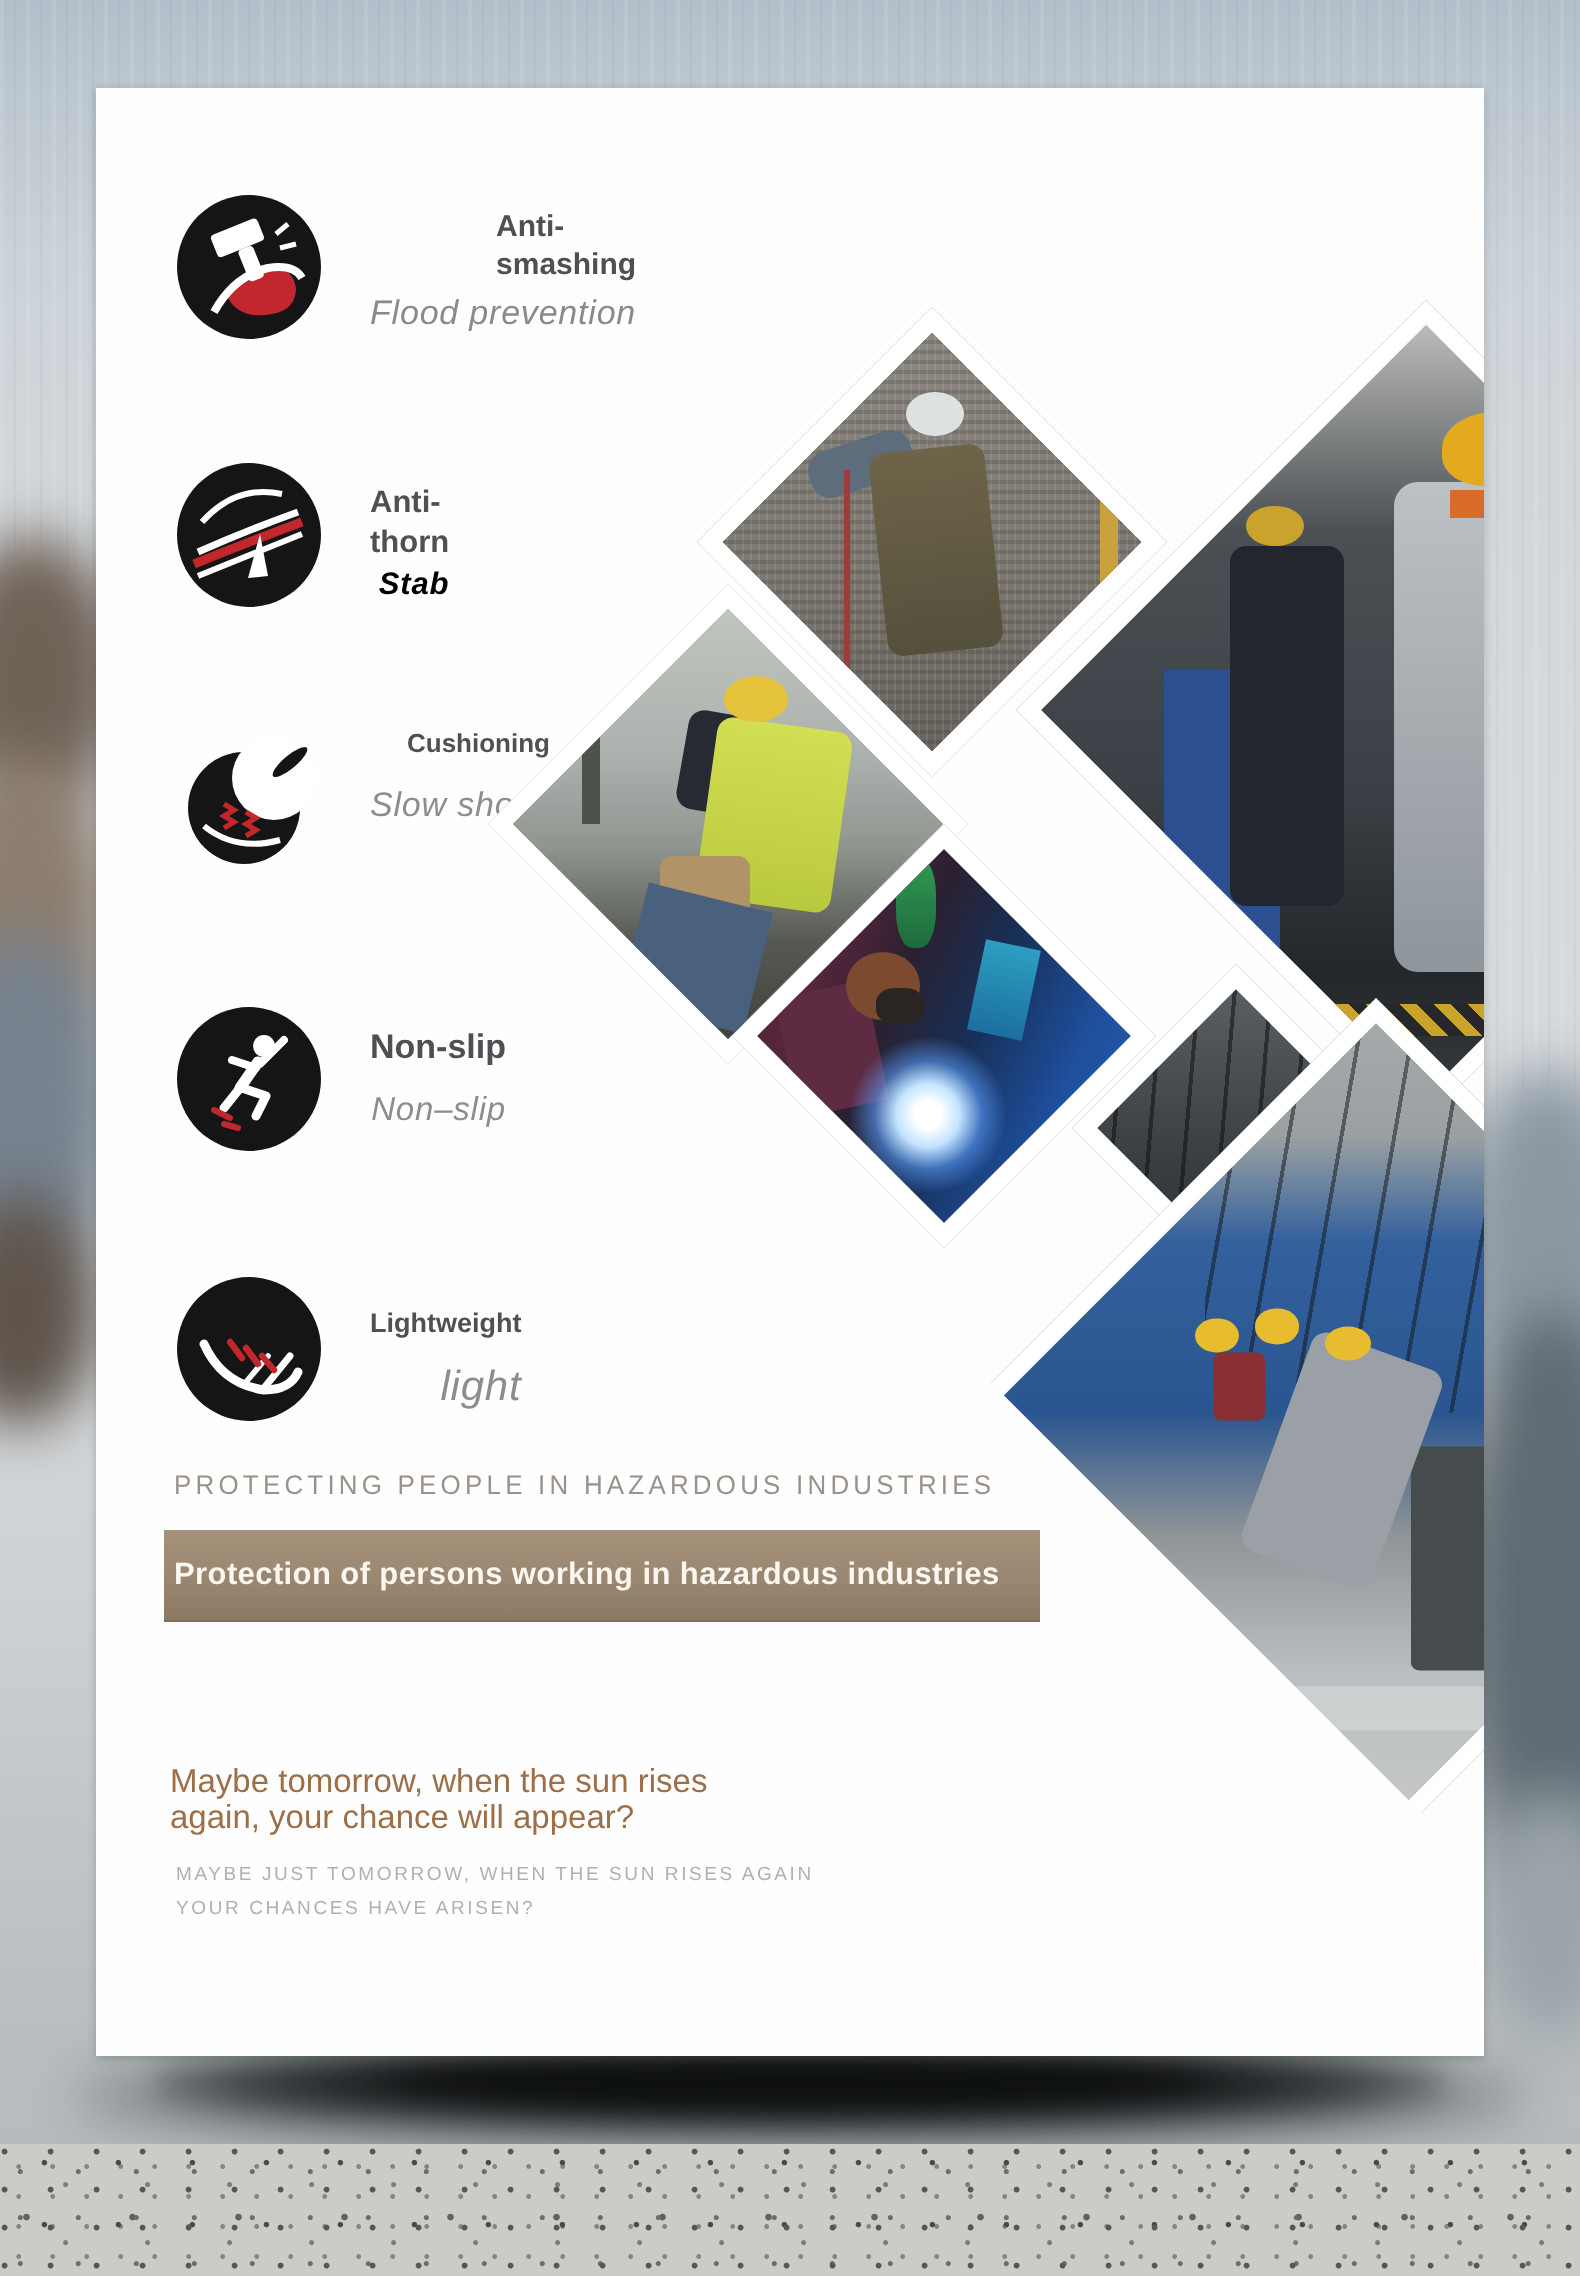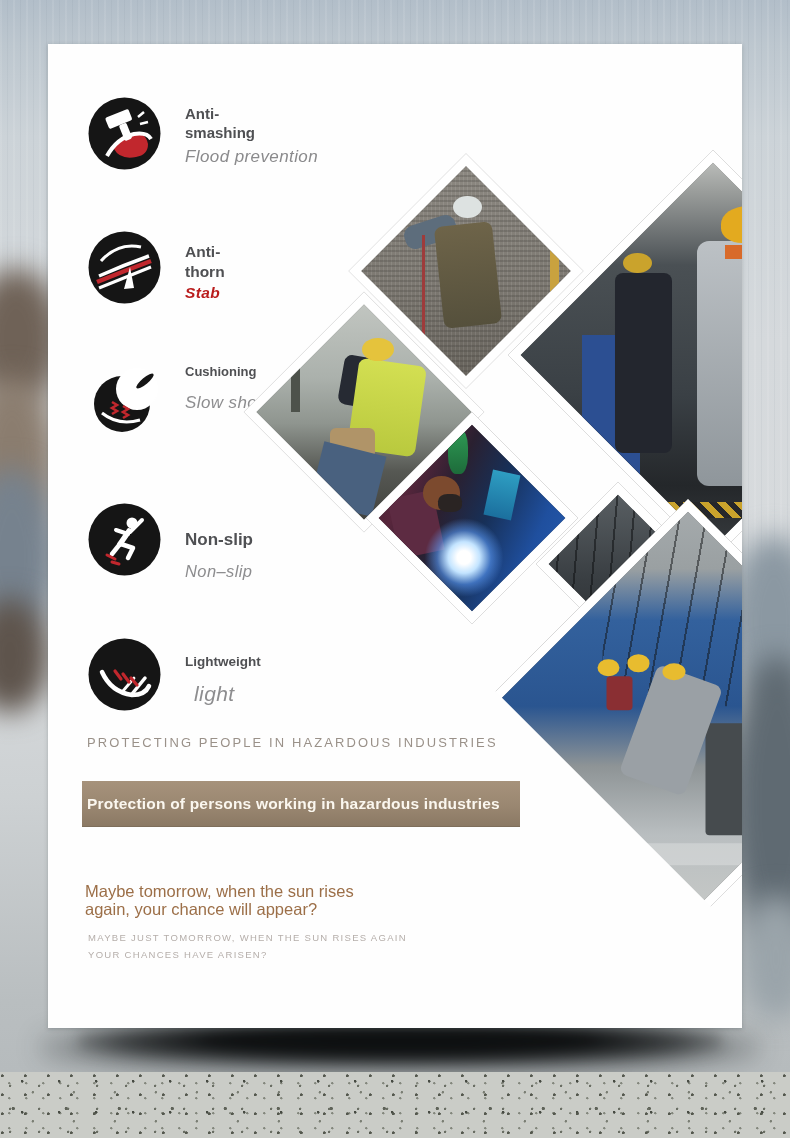--- a/index.html
+++ b/index.html
@@ -21,28 +21,28 @@
     background:radial-gradient(ellipse at 50% 45%,rgba(8,10,11,.95) 0 42%,rgba(8,10,11,.5) 62%,rgba(8,10,11,0) 78%);}
   .card-shadow2{position:absolute;left:40px;top:1030px;width:720px;height:44px;filter:blur(12px);
     background:radial-gradient(ellipse at 50% 40%,rgba(20,24,26,.55) 0 55%,rgba(20,24,26,0) 80%);}
 
   .card{position:absolute;left:48px;top:44px;width:694px;height:984px;background:#fefefe;overflow:hidden;
     box-shadow:0 1px 4px rgba(40,50,55,.25);}
 
   
   .feature{position:absolute;left:40px;display:flex;gap:24px;width:300px;}
   .f-icon{width:73px;height:73px;flex:0 0 73px;}
-  .f-text{display:flex;flex-direction:column;}
+  .f-text{display:flex;flex-direction:column;align-items:flex-end;}
   .f-title{font-weight:bold;color:#4f5053;white-space:pre-line;line-height:1.28;}
   .f-sub{color:#8d8d8f;letter-spacing:.4px;font-style:italic;}
   .feat1{top:53px}.feat2{top:187px}.feat3{top:320px}.feat4{top:459px}.feat5{top:594px}
   .feat1 .f-text{margin-top:7px}.feat1 .f-title{font-size:15px}.feat1 .f-sub{font-size:17px;margin-top:5px;color:#8a8a8c}
-  .feat2 .f-text{margin-top:11px}.feat2 .f-title{font-size:15.5px}.feat2 .f-sub{font-size:15.5px;margin-top:2px;font-weight:bold;color:#b91c1c}
+  .feat2 .f-text{margin-top:11px}.feat2 .f-title{font-size:15.5px}.feat2 .f-sub{font-size:15.5px;margin-top:2px;font-weight:bold;color:#000000}
   .feat3 .f-text{}.feat3 .f-title{font-size:13px}.feat3 .f-sub{font-size:17px;margin-top:12px}
-  .feat4 .f-text{margin-top:26px}.feat4 .f-title{font-size:17px}.feat4 .f-sub{font-size:16.5px;margin-top:11px}
+  .feat4 .f-text{margin-top:10px}.feat4 .f-title{font-size:17px}.feat4 .f-sub{font-size:16.5px;margin-top:11px}
   .feat5 .f-text{margin-top:15px}.feat5 .f-title{font-size:13.5px}.feat5 .f-sub{font-size:21px;margin-top:12px;margin-left:9px}
 
   
   .tile{position:absolute;transform:rotate(45deg);border:9px solid #fff;box-sizing:border-box;overflow:hidden;background:#777;}
   .ph{position:absolute;left:-25%;top:-25%;width:150%;height:150%;transform:rotate(-45deg);}
   .d{position:absolute;}
   .t-climb{left:335px;top:144px;width:166px;height:166px;z-index:3;}
   .t-machine{left:520px;top:166px;width:290px;height:290px;z-index:1;}
   .t-roof{left:231px;top:283px;width:170px;height:170px;z-index:3;}
   .t-weld{left:349px;top:399px;width:150px;height:150px;z-index:5;}
@@ -59,21 +59,21 @@
   .ph-weld{background:linear-gradient(115deg,#3c1f2d 0%,#58263c 22%,#2a2030 38%,#173058 55%,#1f4f9e 75%,#2a62b8 100%);}
   .ph-rig{background:linear-gradient(180deg,#a7acae 0%,#9aa0a2 16%,#33619d 28%,#2a5590 48%,#8e9496 62%,#b9bec0 78%,#c9cbc8 100%);}
   .ph-sling{background:
      repeating-linear-gradient(95deg,rgba(15,17,19,.55) 0 2px,transparent 2px 18px),
      linear-gradient(180deg,#5a6064 0%,#393e42 60%,#2c3033 100%);}
 
   
   .sec-heading{position:absolute;left:39px;top:691px;z-index:6;color:#9a9189;font-size:13.5px;
     letter-spacing:2.2px;transform:scaleX(.96);transform-origin:left;white-space:nowrap;}
   .banner{position:absolute;left:34px;top:721px;width:438px;height:45px;z-index:6;display:flex;align-items:center;
-    background:linear-gradient(180deg,#a6927b 0%,#9a8771 55%,#8b7964 100%);box-shadow:0 1px 0 #7e6e5b;margin-top:16px;}
+    background:linear-gradient(180deg,#a6927b 0%,#9a8771 55%,#8b7964 100%);box-shadow:0 1px 0 #7e6e5b;}
   .banner span{color:#fbf7ef;font-weight:bold;font-size:15.5px;letter-spacing:.2px;padding-left:5px;white-space:nowrap;}
 
   
   .footer-head{position:absolute;left:37px;top:838px;width:278px;z-index:6;color:#9c6f48;font-weight:normal;
     font-size:16.5px;line-height:1.1;}
   .footer-sub{position:absolute;left:40px;top:885px;z-index:6;color:#b5aeaa;font-size:9.5px;
     letter-spacing:1.3px;line-height:17px;white-space:nowrap;}
 </style>
 </head>
 <body>

